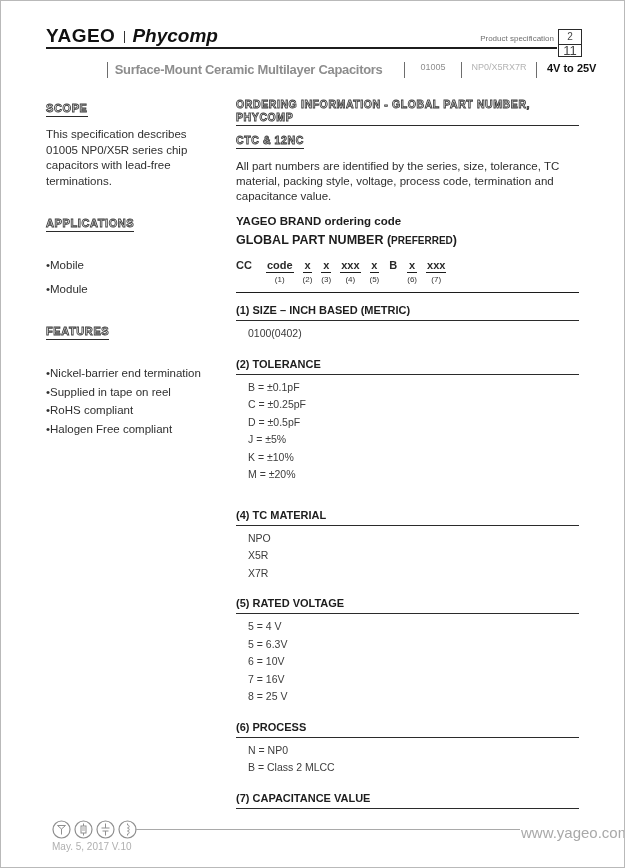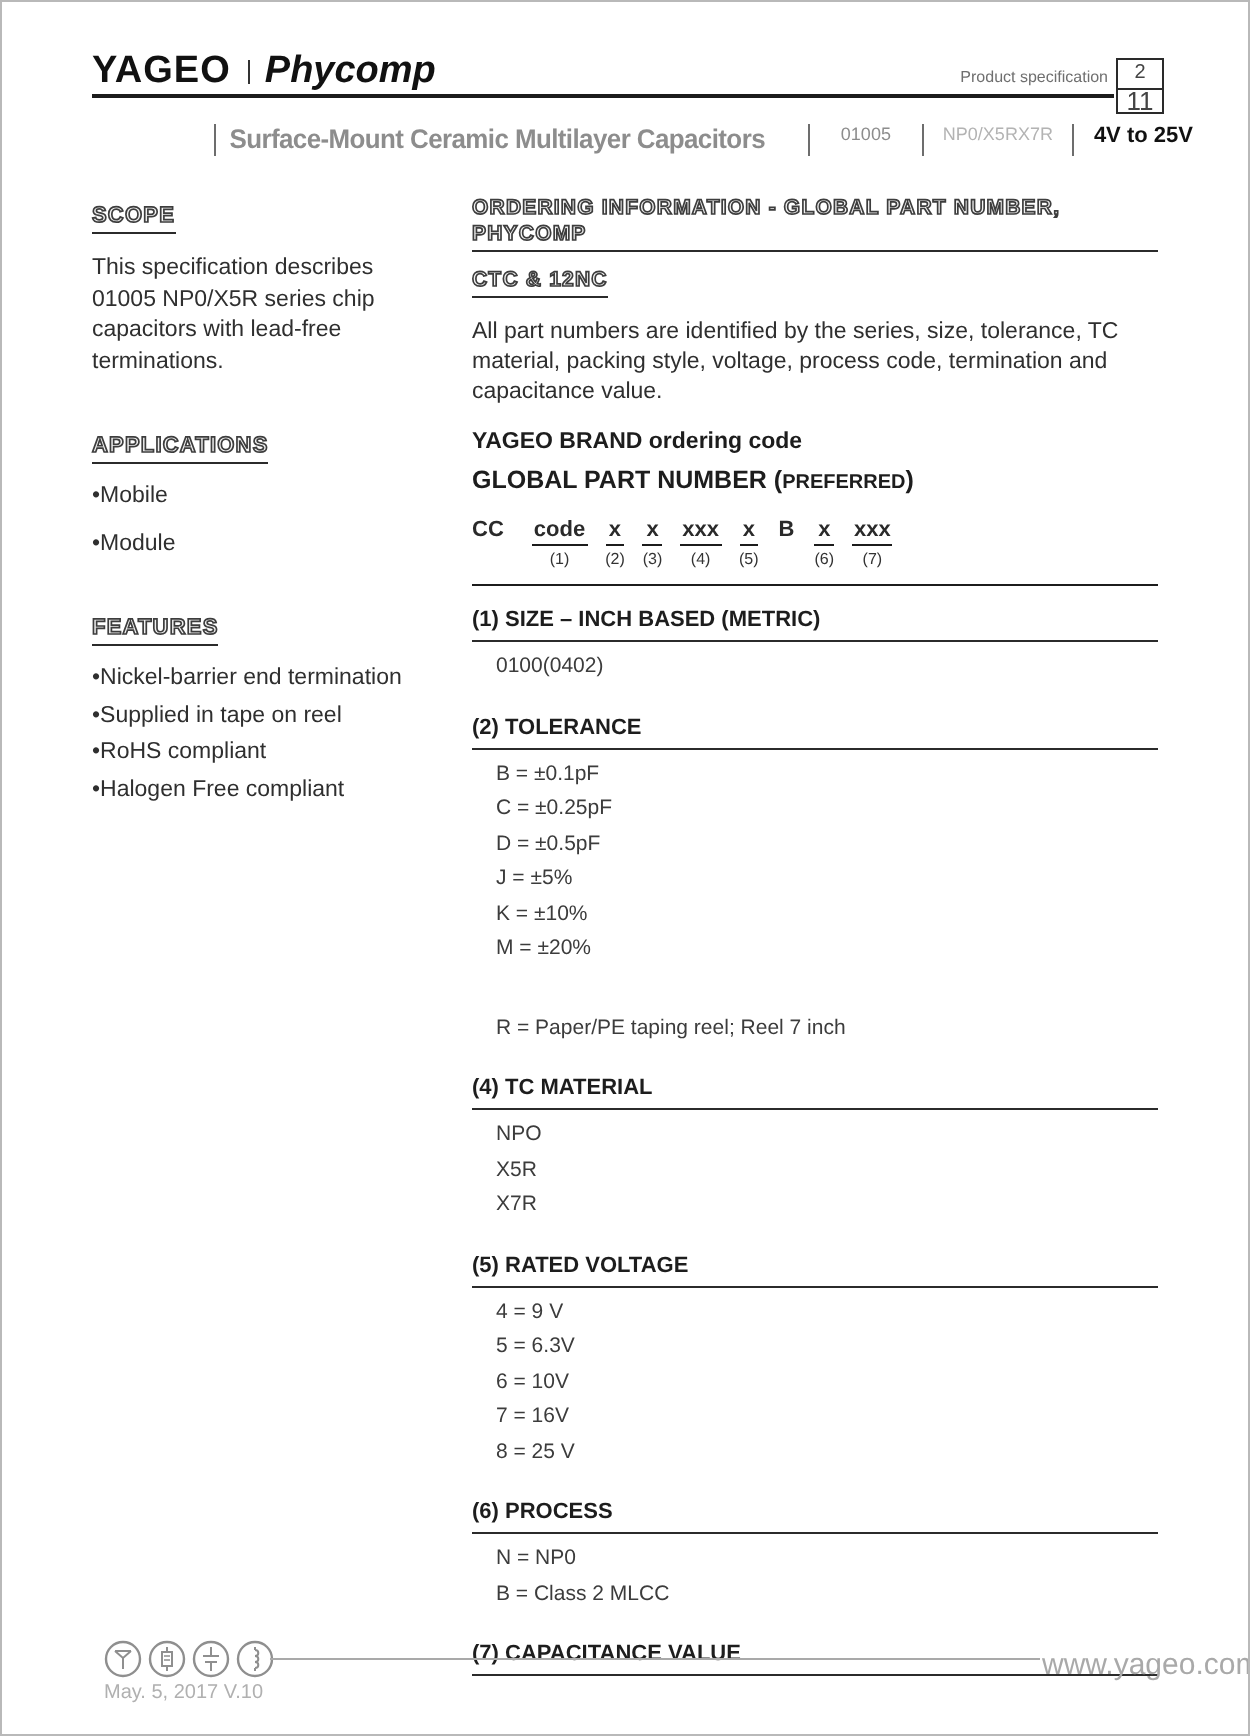--- a/index.html
+++ b/index.html
@@ -36,21 +36,21 @@
   .outline-h {
     display:inline-block; font-weight:bold; font-size:11px; letter-spacing:0.6px;
     color:#f2f2f2; -webkit-text-stroke:0.85px #3d3d3d;
     border-bottom:1.5px solid #2b2b2b; padding-bottom:1px; line-height:13px;
   }
 
   
   .left-col { position:absolute; left:45px; top:97px; width:172px; }
   .left-col .block { margin-bottom:24px; }
   .scope-body { margin-top:10px; font-size:11.5px; line-height:15.5px; color:#2f2f2f; }
-  .bullet-list { margin-top:9px; }
+  .bullet-list { margin-top:26px; }
   .bullet-item { font-size:11.5px; line-height:15.5px; color:#2f2f2f; margin-bottom:3px; }
   .bullet-item::before { content:"\2022 "; }
   .block-apps .bullet-item { margin-bottom:8px; }
 
   
   .right-col { position:absolute; left:235px; top:97px; width:343px; }
   .ord-h1 { margin-bottom:4px; }
   .ord-h2 { margin-bottom:10px; }
   .ord-h1 .outline-h, .ord-h2 .outline-h { font-size:10.5px; }
   .ord-intro { font-size:11.5px; line-height:15px; color:#2f2f2f; margin-bottom:11px; }
@@ -190,38 +190,35 @@
           <div class="section-line">B = ±0.1pF</div>
           <div class="section-line">C = ±0.25pF</div>
           <div class="section-line">D = ±0.5pF</div>
           <div class="section-line">J = ±5%</div>
           <div class="section-line">K = ±10%</div>
           <div class="section-line">M = ±20%</div>
         </div>
       </div>
 
       <div class="section">
-        <div class="section-lines">
-          <div class="section-line">R = Paper/PE taping reel; Reel 7 inch</div>
-        </div>
       </div>
 
       <div class="section">
         <div class="section-title">(4) TC MATERIAL</div>
         <div class="section-lines">
           <div class="section-line">NPO</div>
           <div class="section-line">X5R</div>
           <div class="section-line">X7R</div>
         </div>
       </div>
 
       <div class="section">
         <div class="section-title">(5) RATED VOLTAGE</div>
         <div class="section-lines">
-          <div class="section-line">4 = 9 V</div>
+          <div class="section-line">5 = 4 V</div>
           <div class="section-line">5 = 6.3V</div>
           <div class="section-line">6 = 10V</div>
           <div class="section-line">7 = 16V</div>
           <div class="section-line">8 = 25 V</div>
         </div>
       </div>
 
       <div class="section">
         <div class="section-title">(6) PROCESS</div>
         <div class="section-lines">

